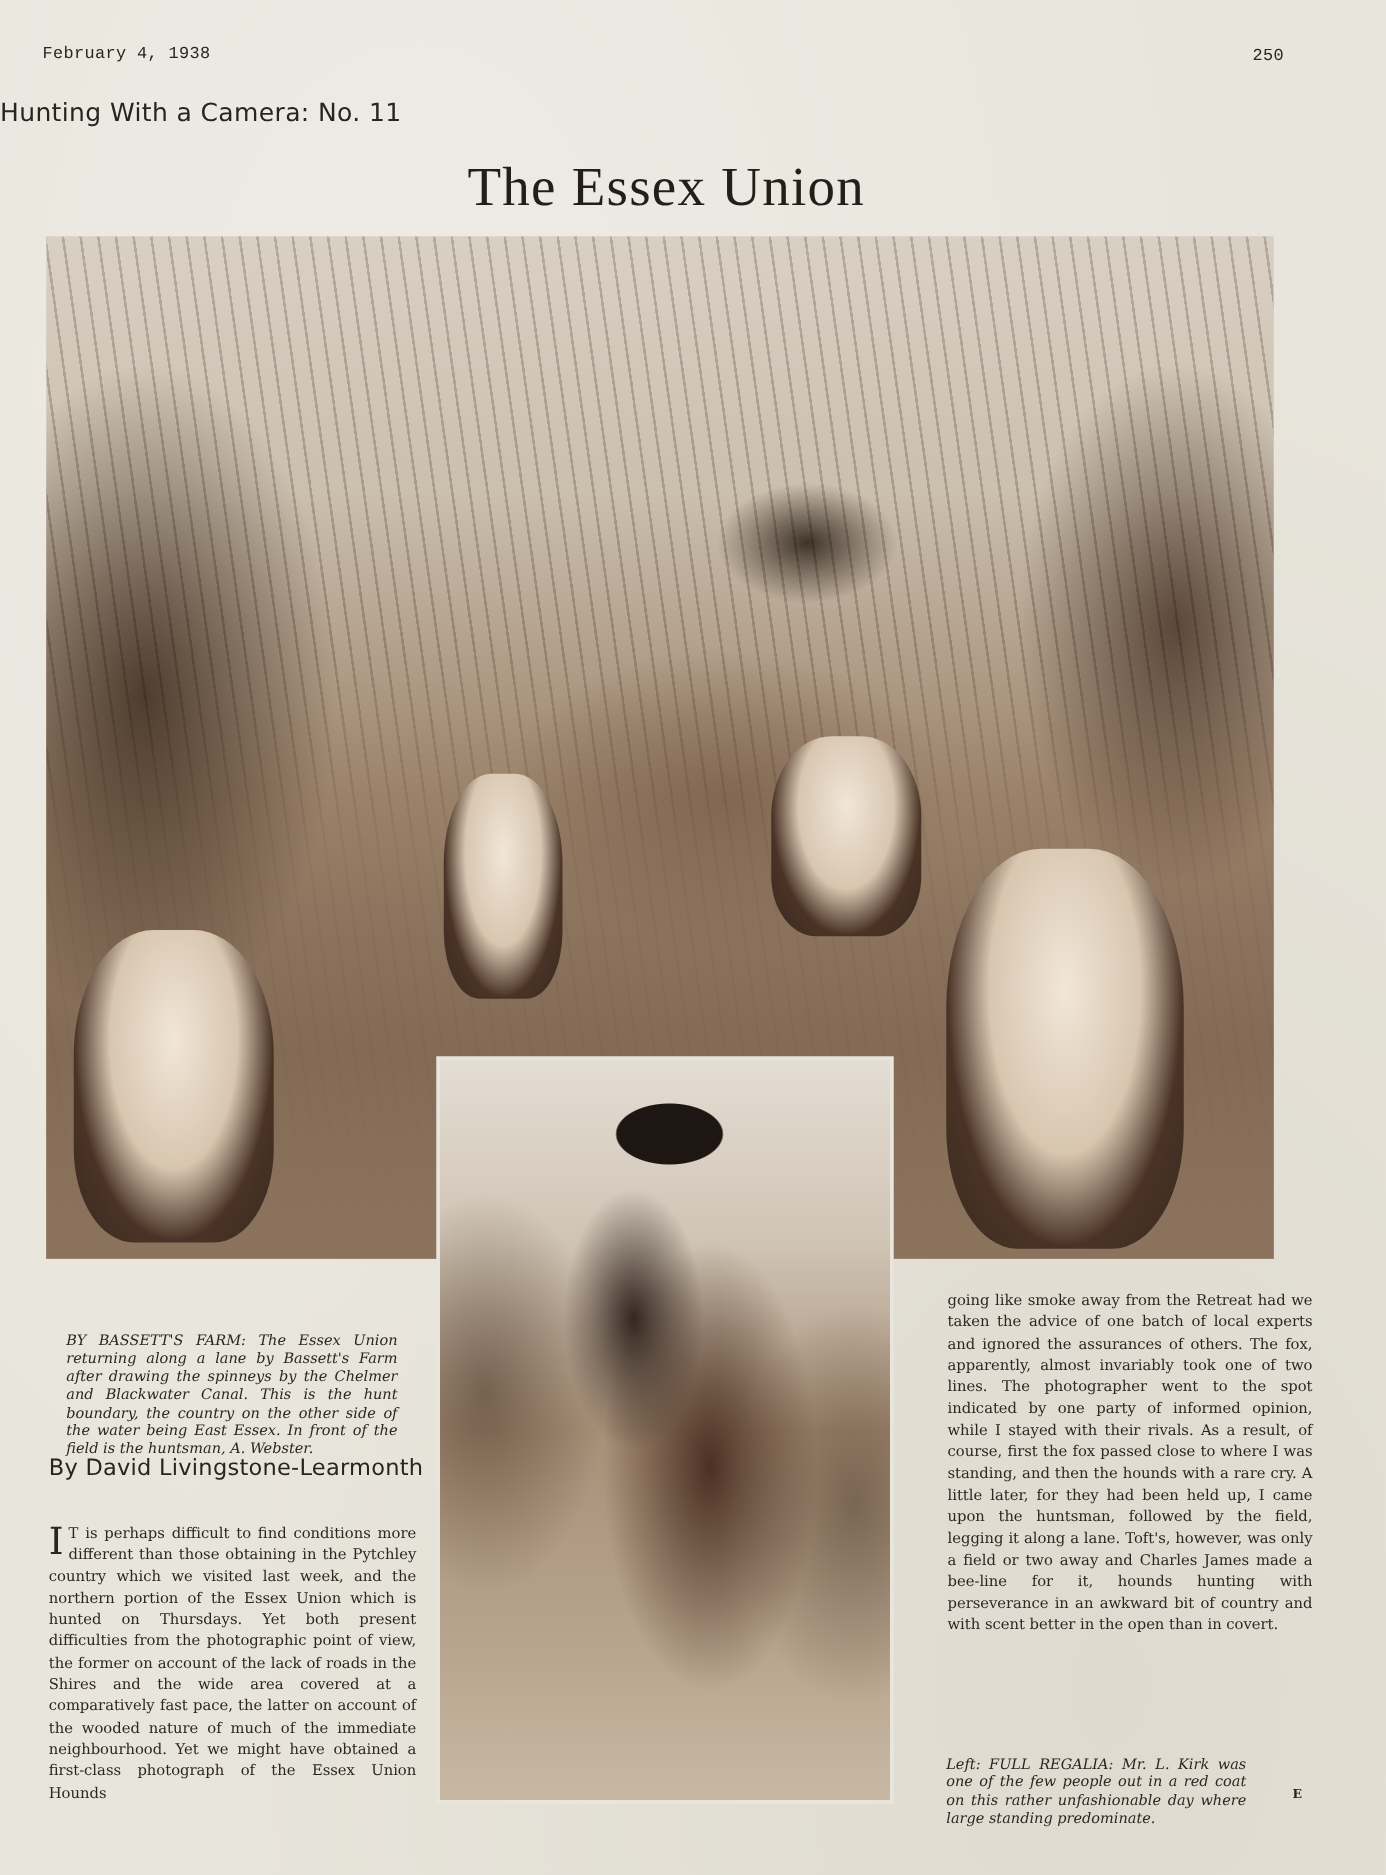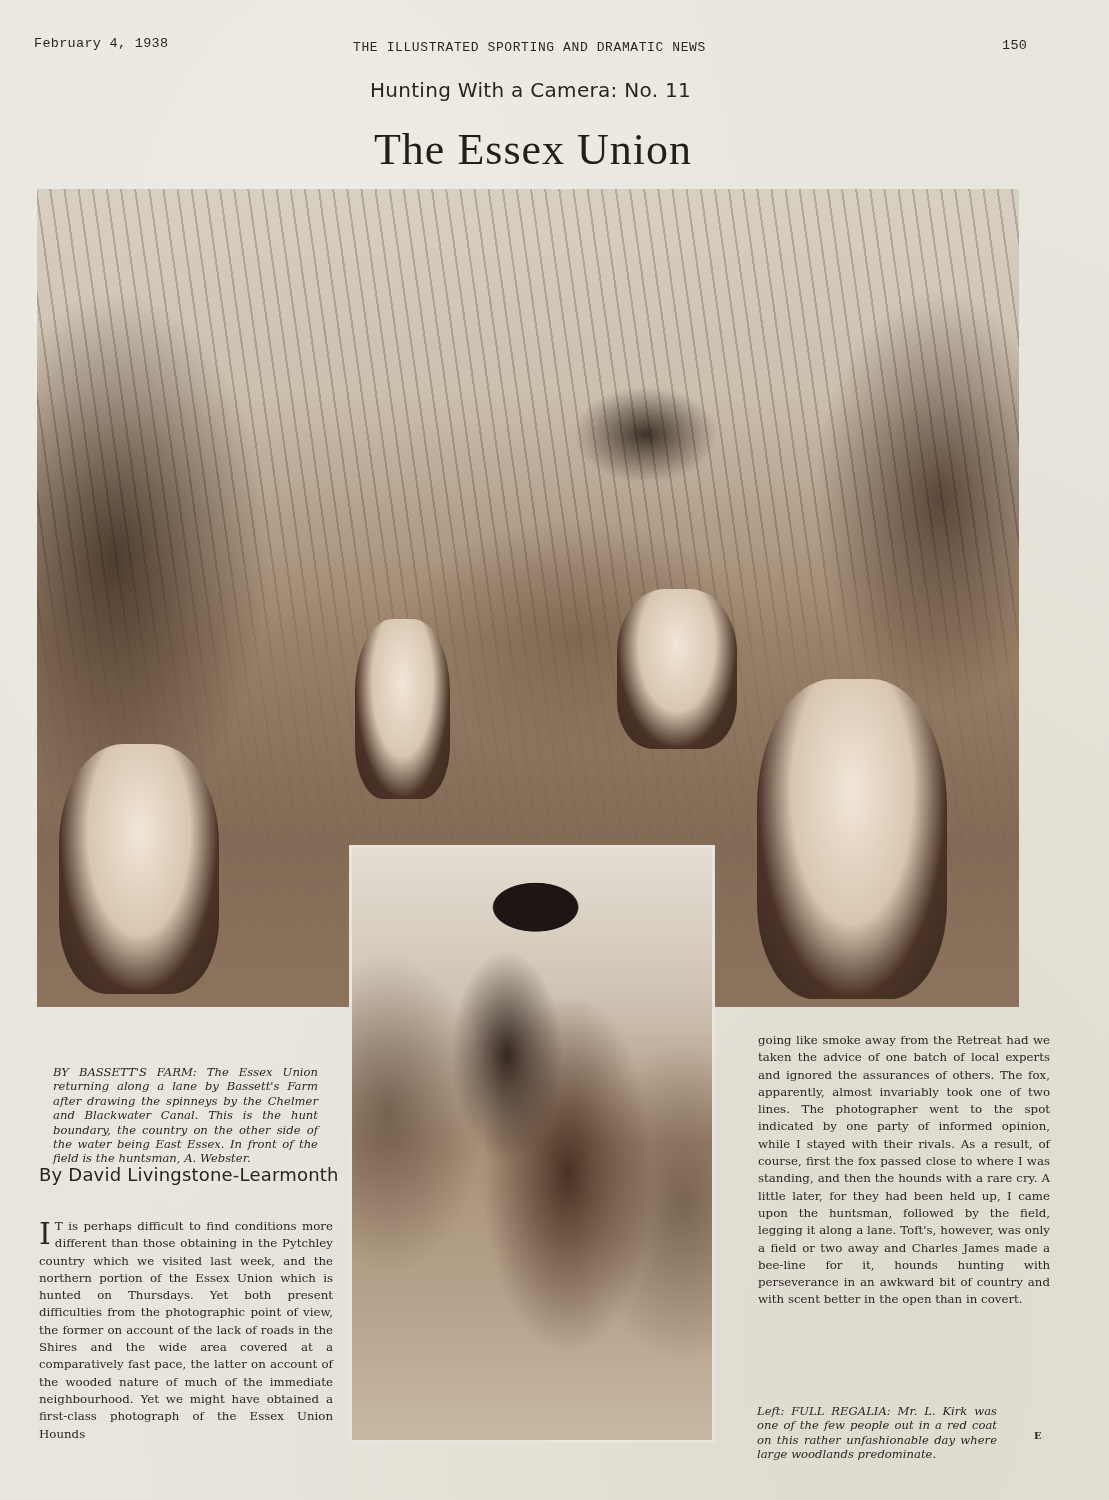--- a/index.html
+++ b/index.html
@@ -18,21 +18,21 @@
   }
   .running-head {
     position: absolute; top: 36px; left: 0; width: 1109px; height: 22px;
     font-family: Liberation Mono, monospace; font-size: 13.5px; letter-spacing: 0.3px;
     color: #2c2622;
   }
   .rh-date { position: absolute; left: 34px; top: 0; }
   .rh-title { position: absolute; left: 0; width: 1059px; top: 4px; text-align: center; font-size: 13px; letter-spacing: 0.6px; }
   .rh-page { position: absolute; left: 1002px; top: 2px; }
   .kicker {
-    position: absolute; top: 78px; left: 0; width: 1061px; text-align: center;
+    position: absolute; top: 78px; left: 0; width: 1061px; text-align: left;
     font-family: "DejaVu Sans", sans-serif; font-size: 20px; color: #2a2420; letter-spacing: 0.3px;
   }
   .headline {
     position: absolute; top: 124px; left: 0; width: 1066px; text-align: center;
     font-family: Liberation Serif, serif; font-size: 44px; color: #241e1a; letter-spacing: 1px;
   }
   .photo-main {
     position: absolute; left: 37px; top: 189px; width: 982px; height: 818px;
     background:
       
@@ -96,22 +96,21 @@
     font-size: 10px; font-weight: bold; color: #2c2520;
   }
 </style>
 </head>
 <body>
 
 <div class="page-bg"></div>
 
 <div class="running-head">
   <span class="rh-date">February 4, 1938</span>
-  <span class="rh-title">THE ILLUSTRATED SPORTING AND DRAMATIC NEWS</span>
-  <span class="rh-page">150</span>
+  <span class="rh-page">250</span>
 </div>
 
 <div class="kicker">Hunting With a Camera: No. 11</div>
 <div class="headline">The Essex Union</div>
 
 <div class="photo-main">
   <div class="hound" style="left:22px; top:555px; width:160px; height:250px;"></div>
   <div class="hound" style="left:318px; top:430px; width:95px; height:180px;"></div>
   <div class="hound" style="left:580px; top:400px; width:120px; height:160px;"></div>
   <div class="hound" style="left:720px; top:490px; width:190px; height:320px;"></div>
@@ -122,15 +121,15 @@
 <div class="caption caption-left">BY BASSETT'S FARM: The Essex Union returning along a lane by Bassett's Farm after drawing the spinneys by the Chelmer and Blackwater Canal. This is the hunt boundary, the country on the other side of the water being East Essex. In front of the field is the huntsman, A. Webster.</div>
 
 <div class="byline">By David Livingstone-Learmonth</div>
 
 <div class="body-text col-left">
   <span class="dropcap">I</span><span>T is perhaps difficult to find conditions more different than those obtaining in the Pytchley country which we visited last week, and the northern portion of the Essex Union which is hunted on Thursdays. Yet both present difficulties from the photographic point of view, the former on account of the lack of roads in the Shires and the wide area covered at a comparatively fast pace, the latter on account of the wooded nature of much of the immediate neighbourhood. Yet we might have obtained a first-class photograph of the Essex Union Hounds</span>
 </div>
 
 <div class="body-text col-right">going like smoke away from the Retreat had we taken the advice of one batch of local experts and ignored the assurances of others. The fox, apparently, almost invariably took one of two lines. The photographer went to the spot indicated by one party of informed opinion, while I stayed with their rivals. As a result, of course, first the fox passed close to where I was standing, and then the hounds with a rare cry. A little later, for they had been held up, I came upon the huntsman, followed by the field, legging it along a lane. Toft's, however, was only a field or two away and Charles James made a bee-line for it, hounds hunting with perseverance in an awkward bit of country and with scent better in the open than in covert.</div>
 
-<div class="caption caption-right">Left: FULL REGALIA: Mr. L. Kirk was one of the few people out in a red coat on this rather unfashionable day where large woodlands predominate.</div>
+<div class="caption caption-right">Left: FULL REGALIA: Mr. L. Kirk was one of the few people out in a red coat on this rather unfashionable day where large standing predominate.</div>
 
 <div class="sig">E</div>
 
 </body></html>

